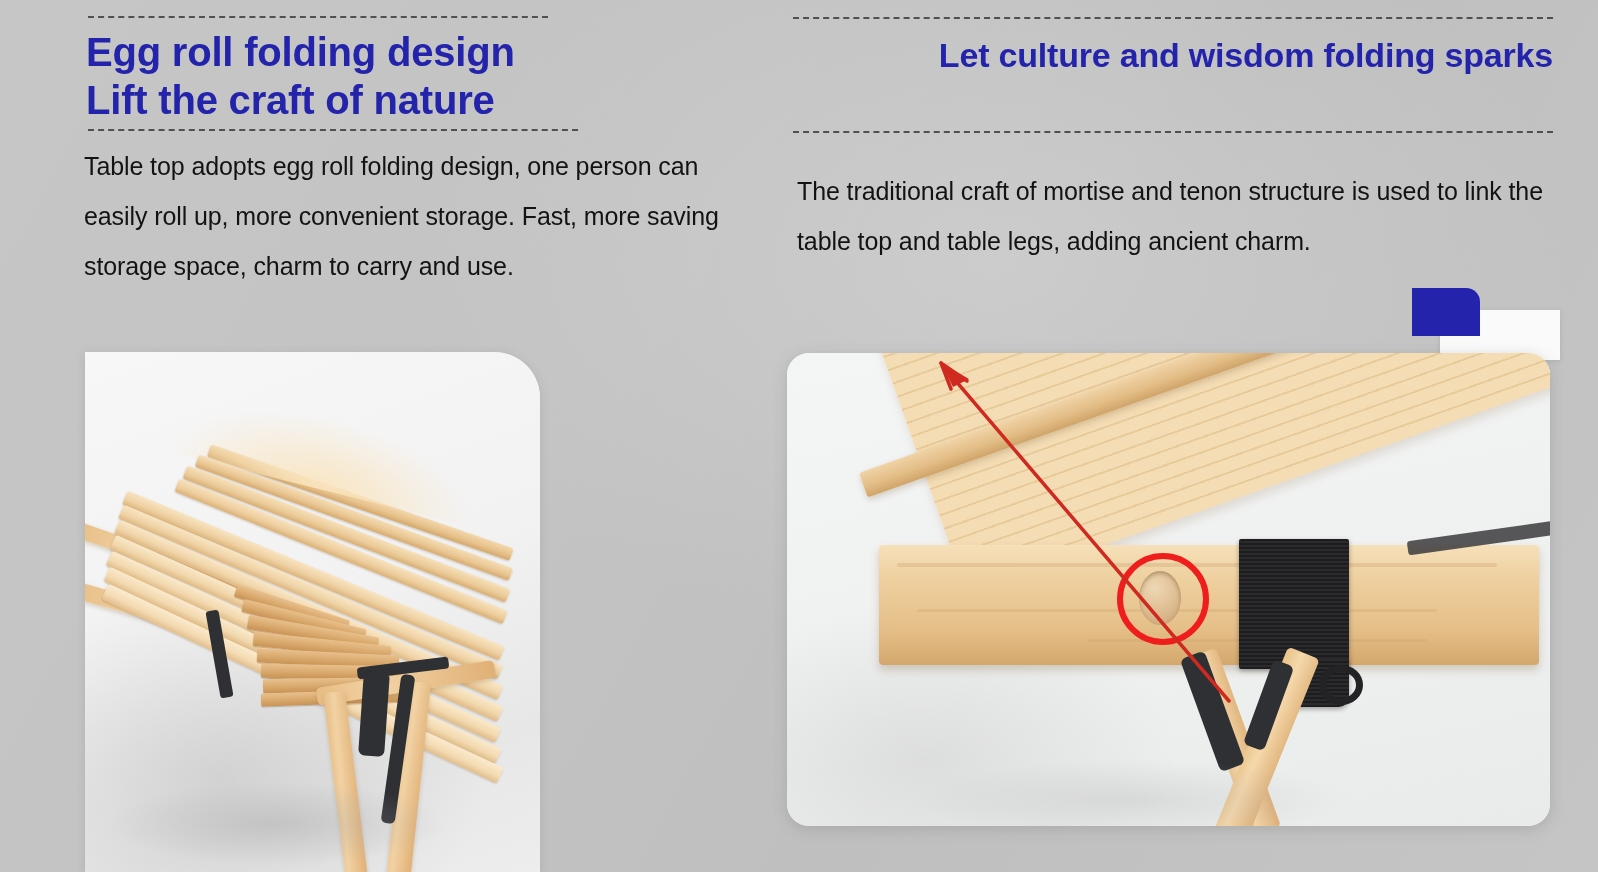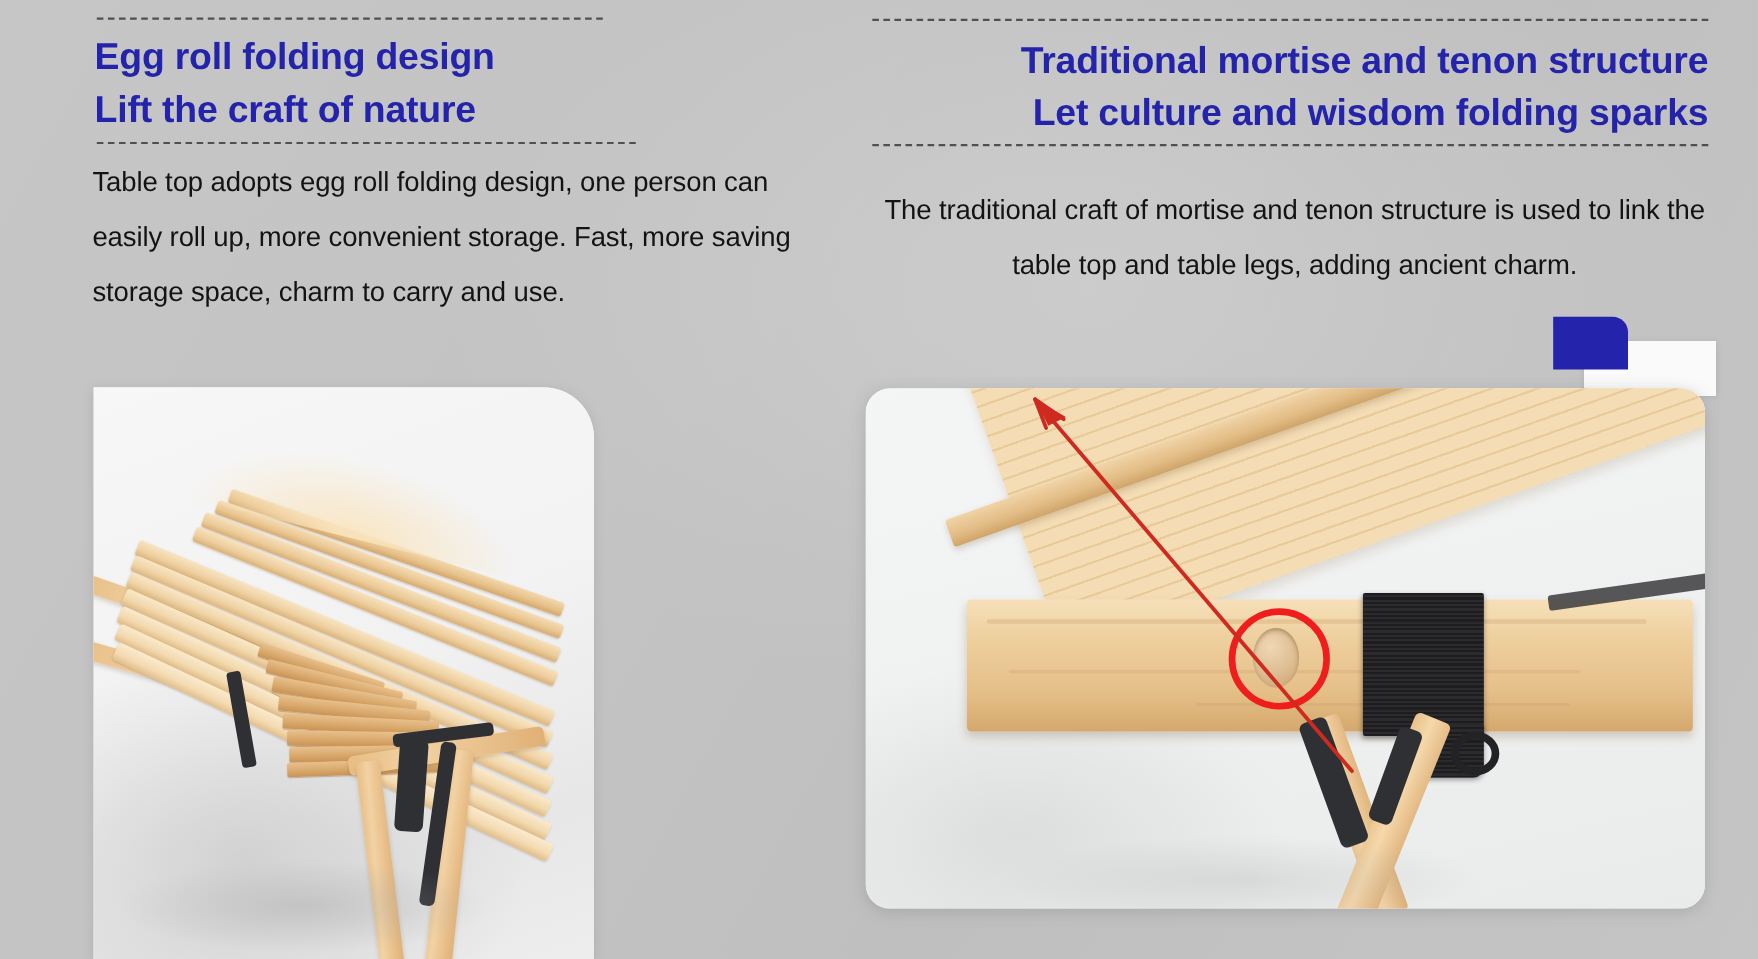--- a/index.html
+++ b/index.html
@@ -35,21 +35,21 @@
   .rule-l-top    { left: 88px;  width: 460px; top: 16px; }
   .rule-l-bottom { left: 88px;  width: 490px; top: 129px; }
   .rule-r-top    { left: 793px; width: 760px; top: 17px; }
   .rule-r-bottom { left: 793px; width: 760px; top: 131px; }
 
   
   .heading {
     position: absolute;
     color: #2323ab;
     font-weight: 700;
-    font-size: 34px;
+    font-size: 40px;
     line-height: 48px;
     letter-spacing: -0.2px;
     white-space: nowrap;
   }
   .heading-left {
     left: 86px;
     top: 28px;
     text-align: left;
   }
   .heading-right {
@@ -65,21 +65,21 @@
 
   
   .body-copy {
     position: absolute;
     color: #131313;
     font-size: 25px;
     line-height: 50px;
     letter-spacing: -0.1px;
   }
   .body-left  { left: 84px;  top: 141px; width: 648px; }
-  .body-right { left: 797px; top: 166px; width: 760px; text-align: center; }
+  .body-right { left: 797px; top: 166px; width: 760px; }
 
   
   .photo-card {
     position: absolute;
     overflow: hidden;
     background: #f2f2f2;
   }
 
   .card-left {
     left: 85px;
@@ -236,21 +236,20 @@
 
     <div class="bracket" style="left:272px; top:310px; width:92px; height:12px; transform:rotate(-7deg);"></div>
     <div class="bracket" style="left:276px; top:320px; width:26px; height:84px; transform:rotate(4deg); border-radius:6px;"></div>
     <div class="bracket" style="left:306px; top:322px; width:14px; height:150px; transform:rotate(8deg); border-radius:5px;"></div>
 
     <div style="position:absolute; left:0; top:400px; width:100%; height:120px; background:radial-gradient(ellipse 240px 60px at 42% 60%, rgba(168,168,168,0.42) 0%, rgba(200,200,200,0) 70%);"></div>
   </div>
 </div>
 
 <div class="heading heading-right">
-  <span>Traditional mortise and tenon structure</span>
   <span class="line2-right">Let culture and wisdom folding sparks</span>
 </div>
 
 <div class="body-copy body-right">The traditional craft of mortise and tenon structure is used to link the table top and table legs, adding ancient charm.</div>
 
 <div class="badge-wrap" style="left:1412px; top:288px; width:160px; height:60px;">
   <div class="badge-white" style="left:28px; top:22px; width:120px; height:50px;"></div>
   <div class="badge-blue" style="left:0;    top:0;    width:68px;  height:48px;"></div>
 </div>
 

